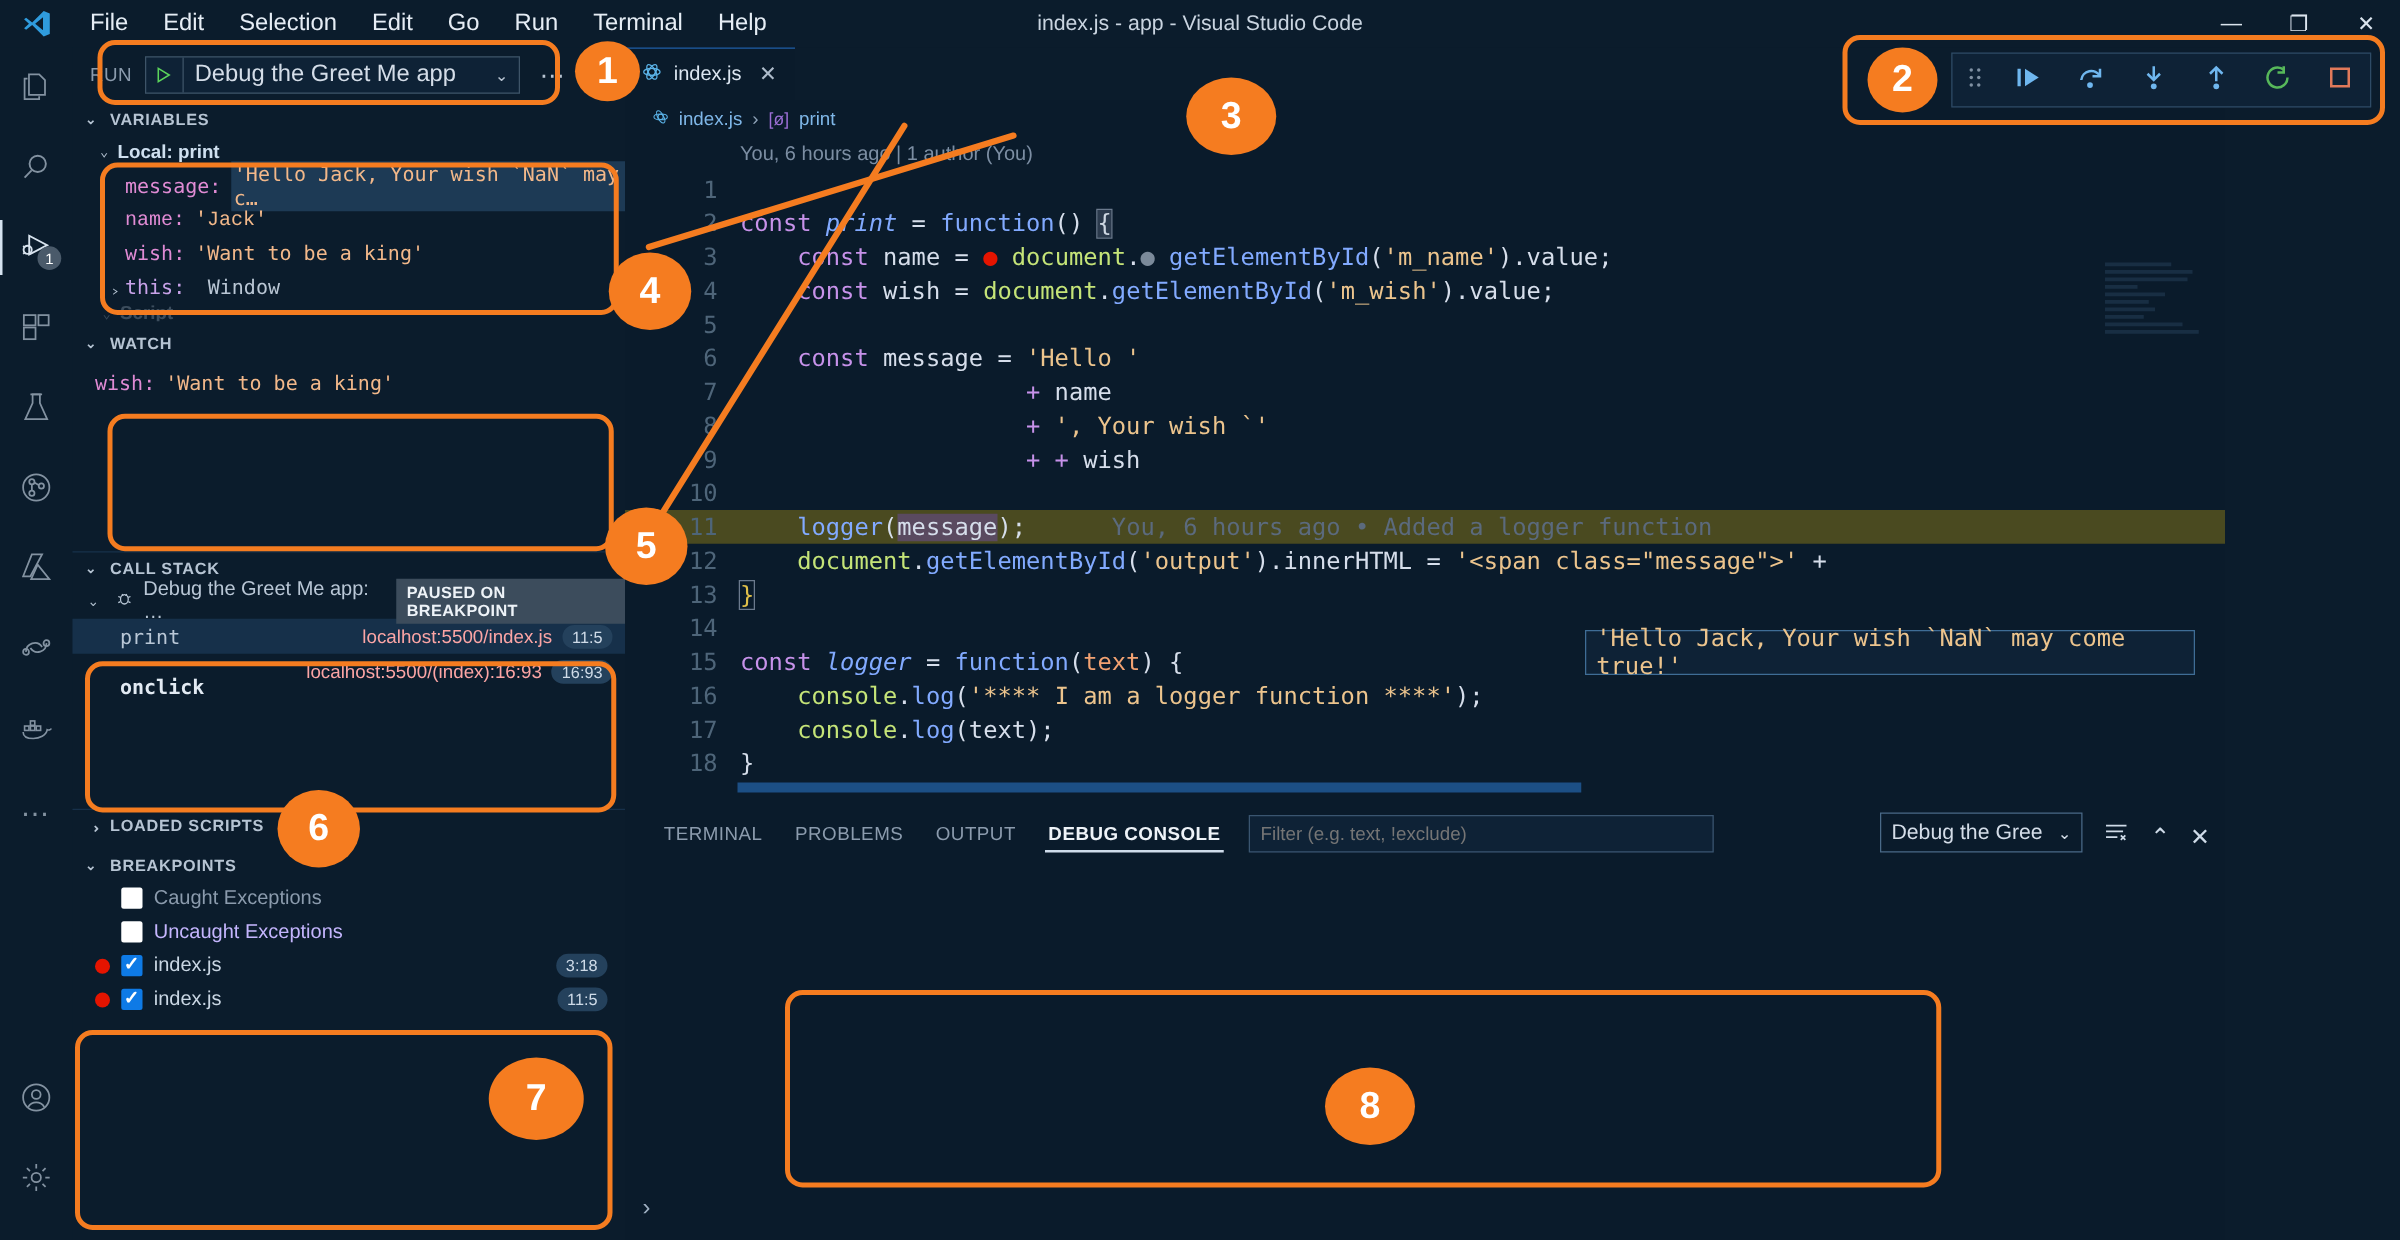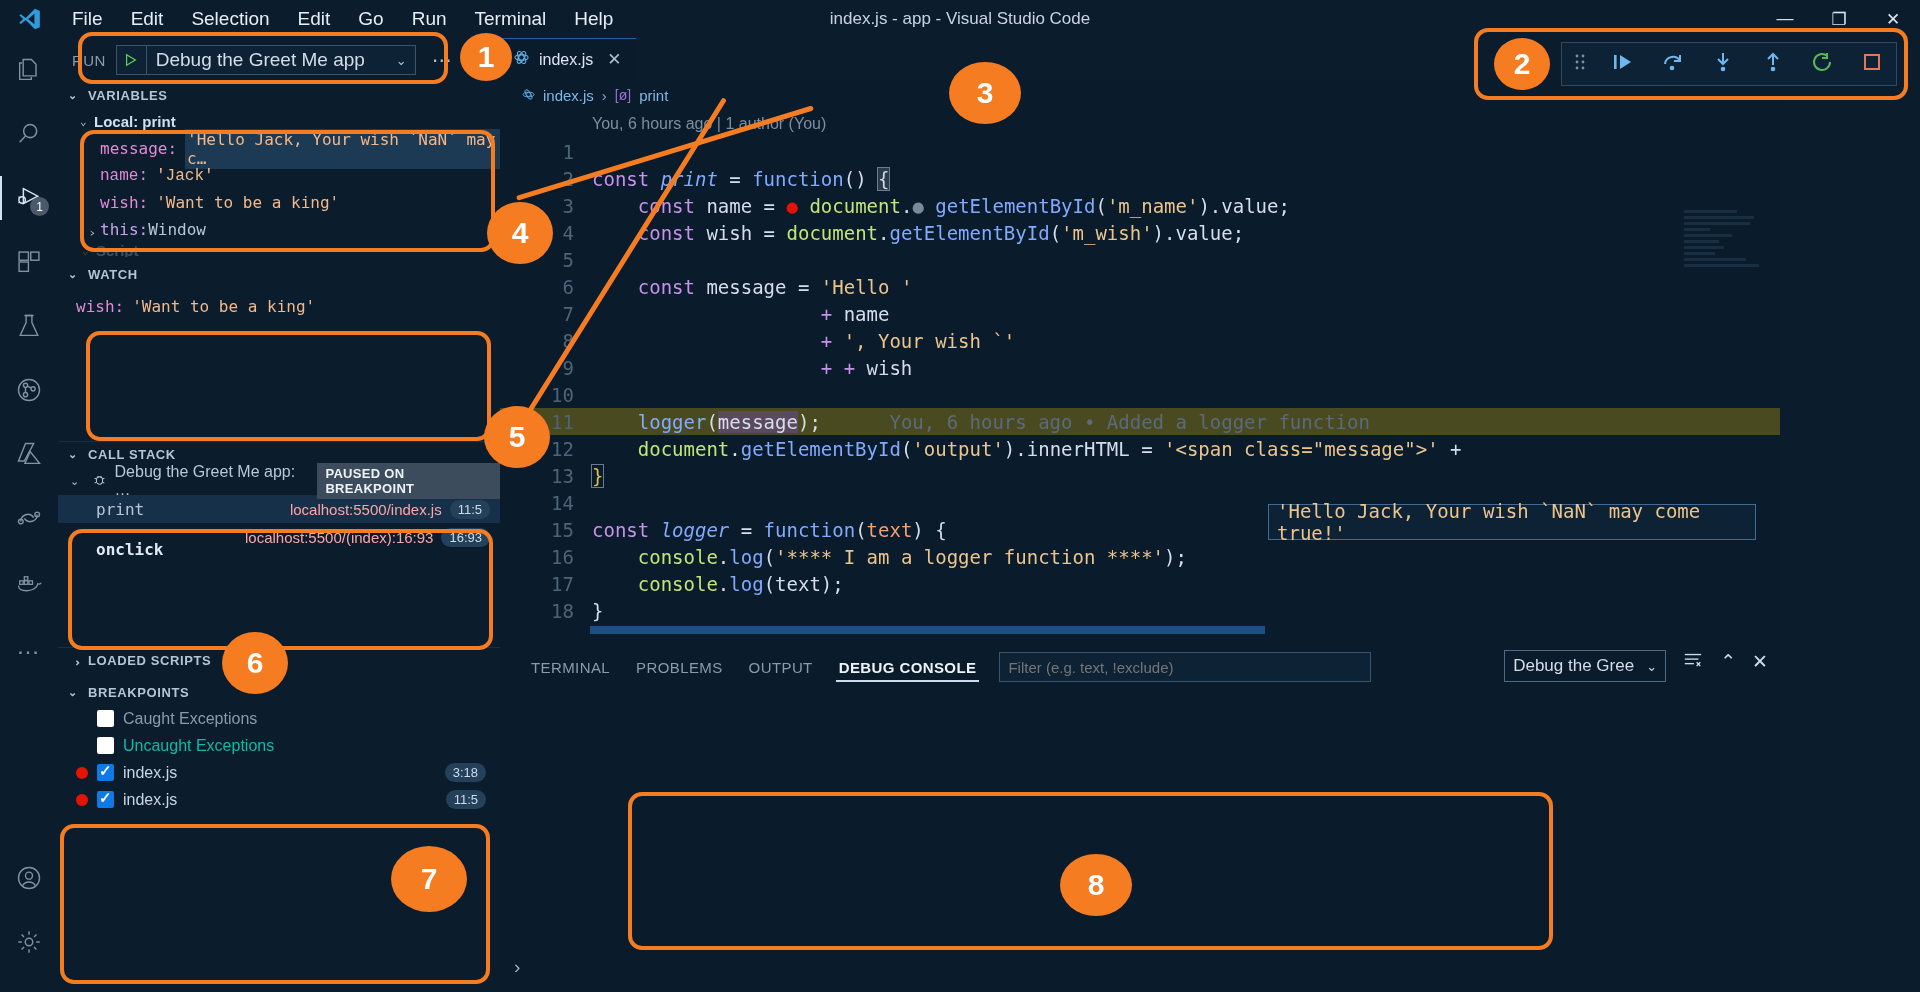--- a/index.html
+++ b/index.html
@@ -85,21 +85,21 @@
   .bp-row { height: 27px; display: flex; align-items: center; gap: 9px; padding-left: 18px; font-size: 16px; }
   .bp-dot { width: 12px; height: 12px; border-radius: 50%; background: #e51400; }
   .bp-dot.hidden { visibility: hidden; }
   .cbox { width: 17px; height: 17px; border-radius: 2px; background: #ffffff; display: inline-block; position: relative; }
   .cbox.checked { background: #0e7ae6; }
   .cbox.checked::after {
     content: "✓"; position: absolute; left: 2px; top: -2px; color: #fff; font-size: 15px; font-weight: bold;
   }
   .bp-label { color: #c9d6e3; }
   .bp-label.dim { color: #8b9bad; }
-  .bp-label.bright { color: #14b8a6; }
+  .bp-label.bright { color: #c4b5fd; }
   .bp-line { margin-left: auto; margin-right: 14px; background: #24415c; color: #cfdbe8; font-size: 13px; border-radius: 10px; padding: 2px 8px; }
 
   
   .editor { position: absolute; left: 500px; top: 38px; right: 0; height: 954px; background: #0a1b2b; }
   .tabbar { height: 42px; display: flex; align-items: stretch; background: #0b1c2c; }
   .tab { display: flex; align-items: center; gap: 10px; padding: 0 14px; background: #0a1b2b; border-top: 1px solid #1f5fa8; font-size: 16px; color: #dce6f1; }
   .tab .close { color: #aebccb; font-size: 17px; margin-left: 4px; }
   .breadcrumb { height: 30px; display: flex; align-items: center; gap: 8px; padding-left: 22px; font-size: 15px; color: #8fa3b8; }
   .bc-blue { color: #7fb7e8; }
   .codelens-top { padding-left: 92px; font-size: 16px; color: #7c8ea3; height: 28px; display: flex; align-items: center; }
@@ -131,21 +131,21 @@
   
   .panel { position: absolute; left: 500px; bottom: 0; right: 0; height: 356px; background: #0a1b2b; }
   .panel-tabs { position: absolute; left: 0; top: 10px; right: 0; height: 42px; display: flex; align-items: center; gap: 0; padding-left: 18px; }
   .ptab { font-size: 15px; color: #8b9bad; padding: 0 13px; letter-spacing: .4px; position: relative; height: 42px; display: flex; align-items: center; }
   .ptab.active { color: #eef3f8; font-weight: bold; }
   .ptab.active::after { content: ""; position: absolute; left: 10px; right: 10px; bottom: 6px; height: 2px; background: #cfdceb; }
   .filter-input {
     width: 372px; height: 30px; margin-left: 10px; background: #0e2236; border: 1px solid #3a5570;
     color: #8b9bad; font-size: 15px; padding: 0 8px; font-family: "Liberation Sans", sans-serif;
   }
-  .panel-right { position: absolute; right: 12px; top: 14px; display: flex; align-items: flex-start; gap: 16px; }
+  .panel-right { position: absolute; right: 12px; top: 14px; display: flex; align-items: flex-end; gap: 16px; }
   .dbg-select { width: 162px; height: 32px; border: 1px solid #4a6a88; display: flex; align-items: center; padding: 0 8px; font-size: 17px; color: #d4dde8; }
   .pr-icon { color: #cfdbe8; font-size: 19px; }
   .panel-console { position: absolute; left: 18px; top: 58px; right: 0; bottom: 40px; }
   .panel-prompt { position: absolute; left: 14px; bottom: 14px; color: #9fb0c2; font-size: 19px; }
 
   
   .anno { position: absolute; border: 4px solid #f57c20; border-radius: 14px; pointer-events: none; z-index: 20; }
   .bubble {
     position: absolute; border-radius: 50%; background: #f57c20; color: #ffffff;
     display: flex; align-items: center; justify-content: center; font-size: 30px; font-weight: bold;
@@ -301,21 +301,21 @@
         <span class="v-key">name:</span>
         <span class="v-val" style="margin-left:8px;">'Jack'</span>
       </div>
       <div class="var-row" style="padding-left:26px;">
         <span class="v-key">wish:</span>
         <span class="v-val" style="margin-left:8px;">'Want to be a king'</span>
       </div>
       <div class="var-row" style="padding-left:8px;">
         <span class="chev" style="transform:rotate(-90deg);display:inline-block;">⌄</span>
         <span class="v-key2" style="margin-left:4px;">this:</span>
-        <span class="v-plain" style="margin-left:0;">Window</span>
+        <span class="v-plain" style="margin-left:18px;">Window</span>
       </div>
       <div class="var-row" style="padding-left:8px;opacity:.25;height:14px;overflow:hidden;">
         <span class="chev">⌄</span>
         <span class="v-label">Script</span>
       </div>
     </div>
 
     <div class="section-head" style="margin-top:4px;">
       <span class="chev">⌄</span>
       <span>WATCH</span>

